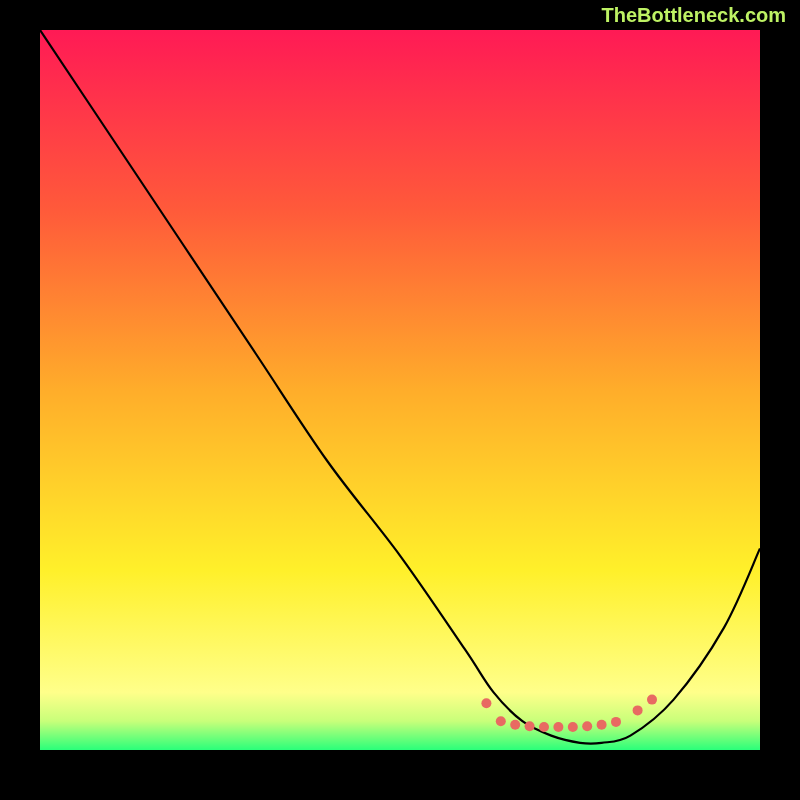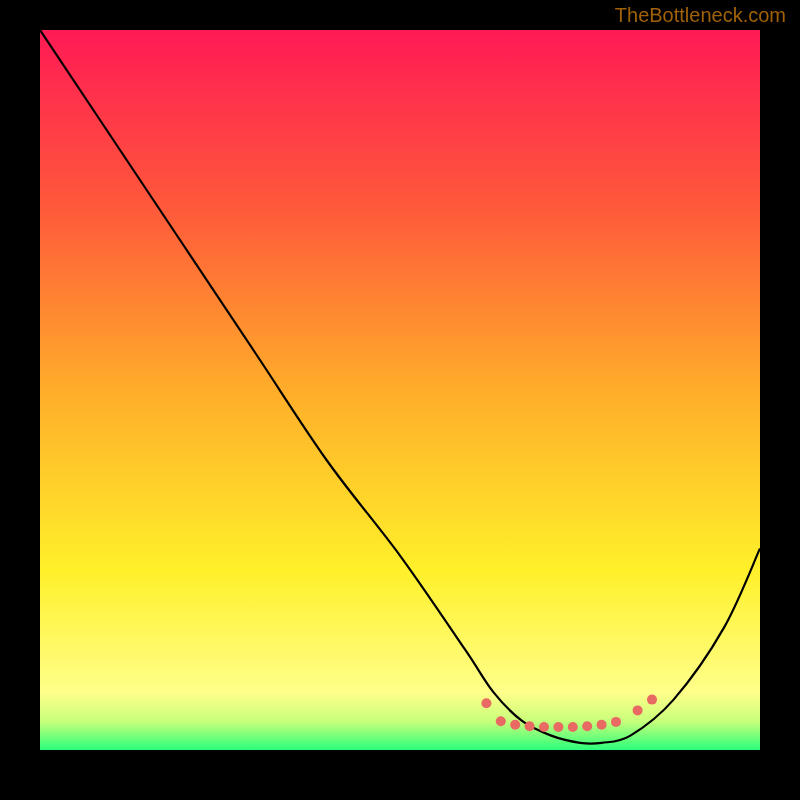--- a/index.html
+++ b/index.html
@@ -8,23 +8,23 @@
     background: #000;
     width: 800px;
     height: 800px;
     position: relative;
     font-family: Arial, sans-serif;
   }
   .watermark {
     position: absolute;
     top: 4px;
     right: 14px;
-    color: #a16207;
+    color: #bef264;
     font-size: 20px;
-    font-weight: normal;
+    font-weight: bold;
     z-index: 20;
   }
   .chart-area {
     position: absolute;
     left: 40px;
     top: 30px;
     width: 720px;
     height: 720px;
     overflow: hidden;
   }

